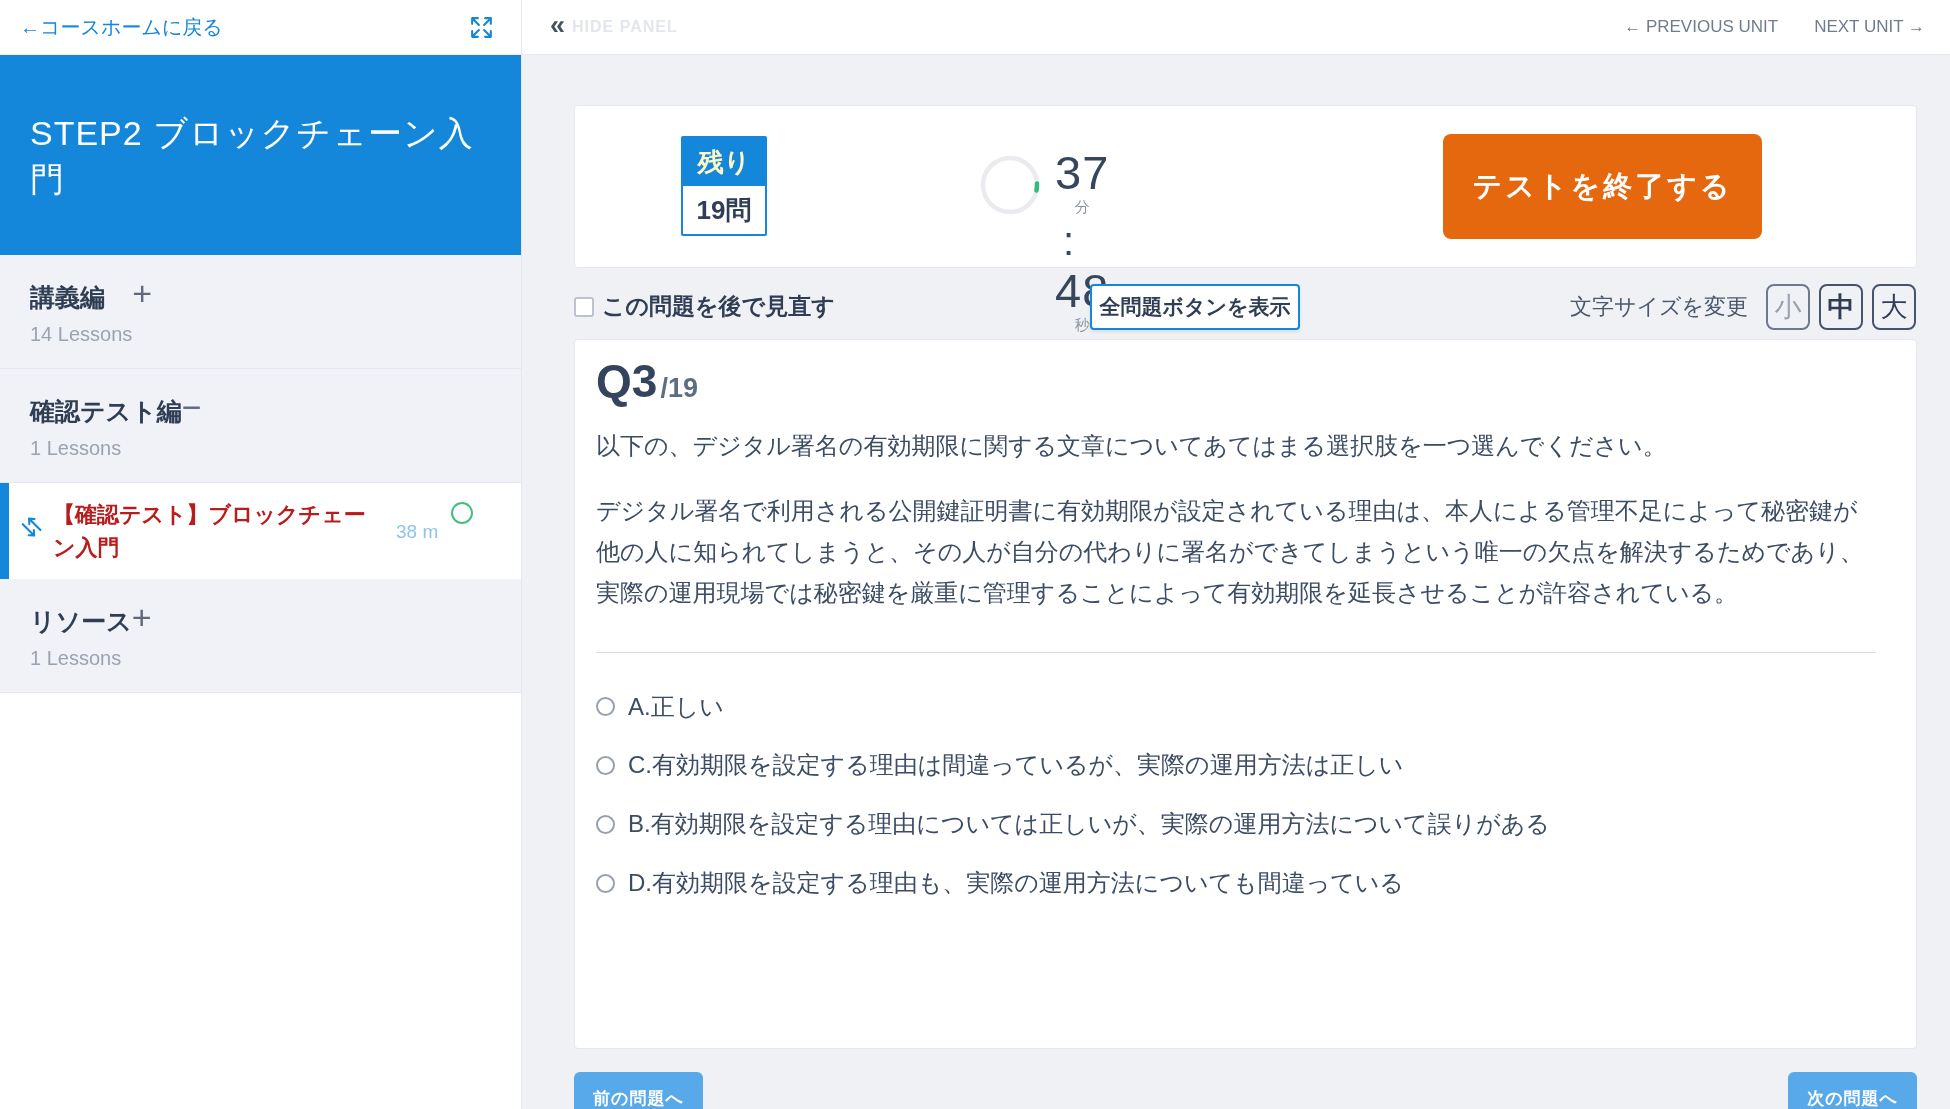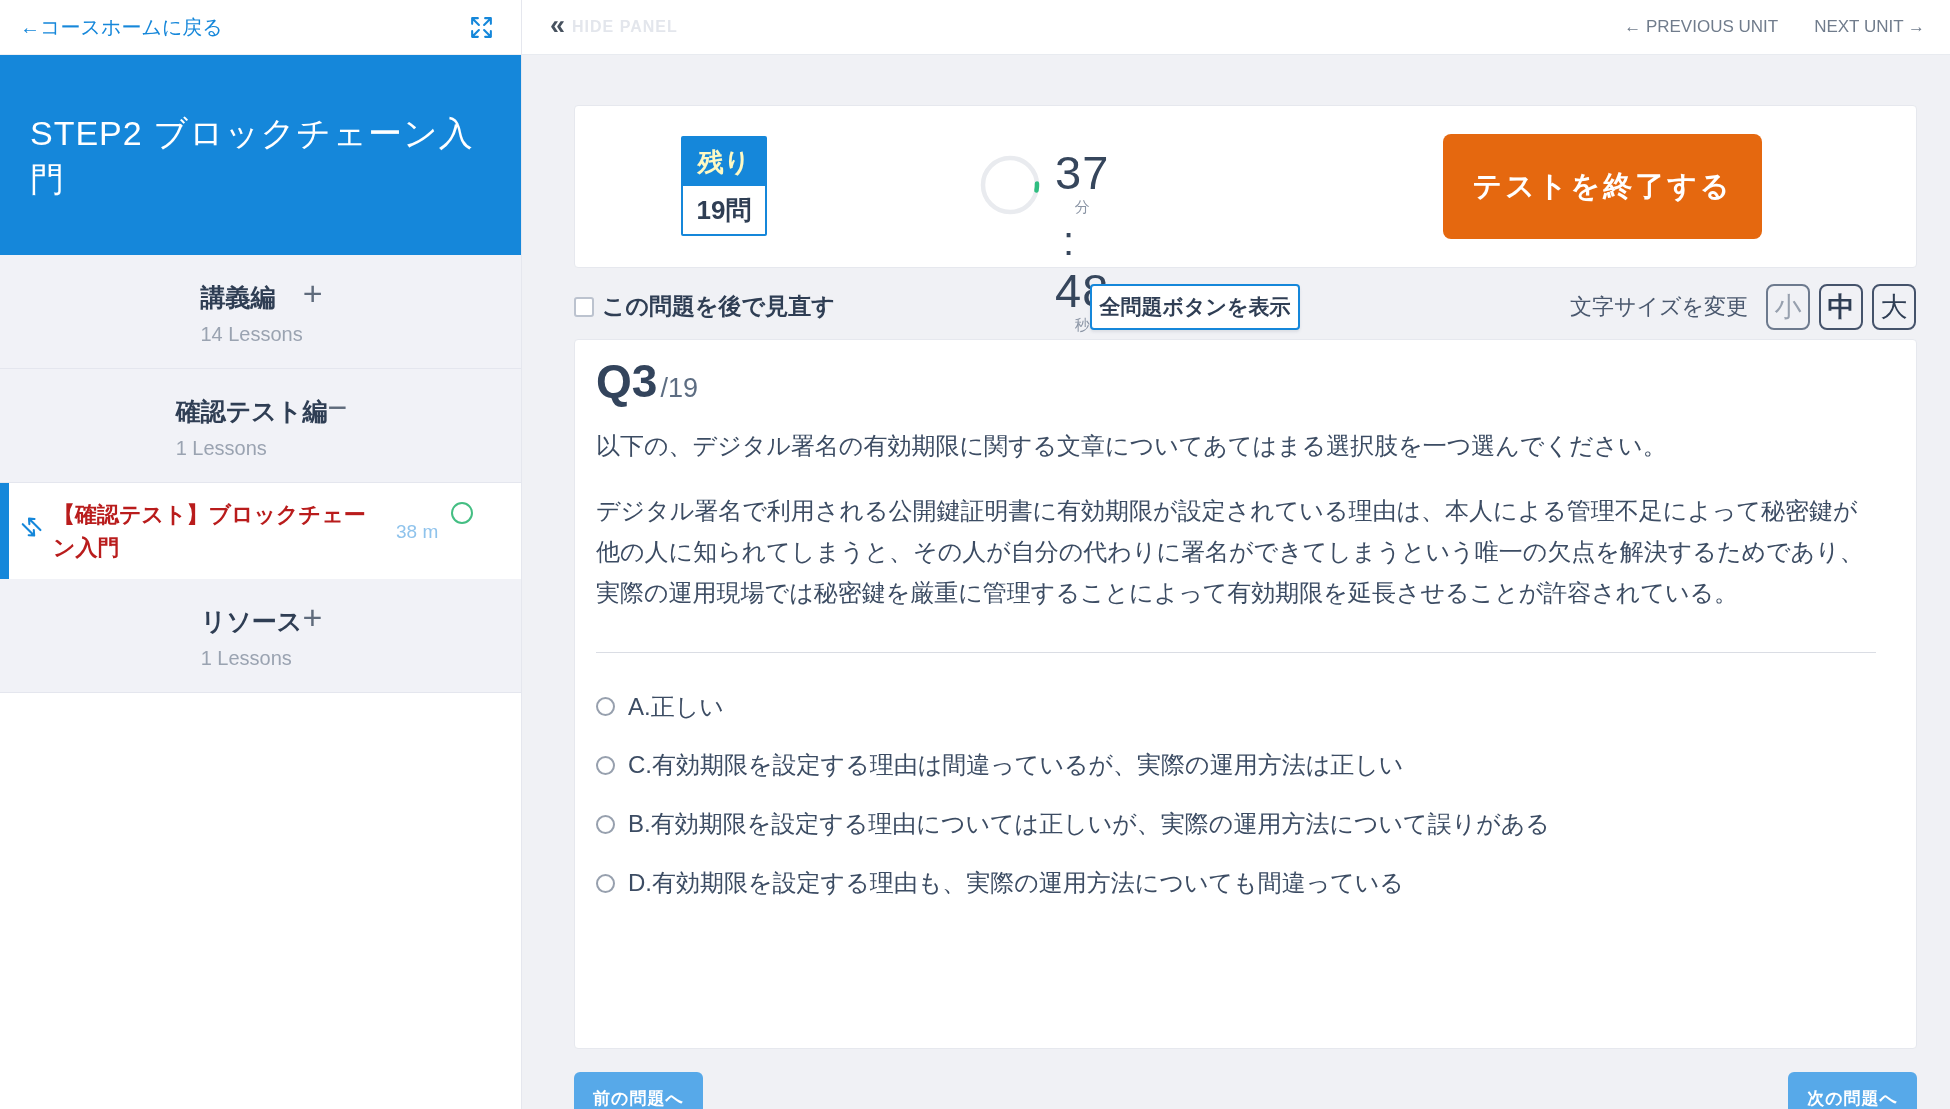--- a/index.html
+++ b/index.html
@@ -11,21 +11,21 @@
   }
   .app { display:flex; width:1950px; height:1109px; }
 
   
   .sidebar { flex:0 0 522px; width:522px; background:#fff; border-right:1px solid #e5e7ee; display:flex; flex-direction:column; }
   .sidebar-topbar { height:55px; flex:0 0 55px; display:flex; align-items:center; justify-content:space-between; padding:0 26px 0 20px; border-bottom:1px solid #eef0f4; background:#fff; }
   .back-link { color:#1587da; font-size:20px; text-decoration:none; cursor:pointer; white-space:nowrap; }
   .expand-icon { display:flex; cursor:pointer; }
   .course-header { height:200px; flex:0 0 200px; background:#1587da; padding:55px 40px 0 30px; }
   .course-title { margin:0; color:#ffffff; font-size:34px; font-weight:400; line-height:46px; letter-spacing:1px; }
-  .section { background:#f1f2f7; padding:26px 28px 22px 30px; border-bottom:1px solid #e4e6ee; display:flex; justify-content:center; align-items:flex-start; }
+  .section { background:#f1f2f7; padding:26px 28px 22px 30px; border-bottom:1px solid #e4e6ee; display:flex; justify-content:flex-start; align-items:flex-start; }
   .sec-title { color:#2f3e54; font-size:25px; font-weight:700; }
   .sec-sub { color:#9aa3b1; font-size:20px; margin-top:9px; }
   .sec-toggle { color:#5f6b7c; font-size:34px; font-weight:200; line-height:24px; cursor:pointer; }
   .active-lesson { background:#ffffff; border-left:9px solid #1587da; padding:15px 22px 15px 13px; display:flex; align-items:flex-start; gap:9px; cursor:pointer; }
   .lesson-icon { margin-top:16px; transform:rotate(-45deg); flex:0 0 auto; }
   .lesson-title { color:#b91c1c; font-size:22px; font-weight:600; line-height:33px; width:334px; }
   .lesson-duration { color:#8fc3ec; font-size:19px; margin-top:23px; white-space:nowrap; }
   .lesson-status { width:22px; height:22px; border:2px solid #44be83; border-radius:50%; margin-top:4px; margin-left:4px; flex:0 0 auto; background:#fff; }
   .sidebar-fill { flex:1; background:#ffffff; }
 
@@ -62,21 +62,21 @@
   .font-size { position:absolute; right:1px; top:0; display:flex; align-items:center; gap:9px; }
   .fs-label { color:#4a586e; font-size:22px; margin-right:9px; }
   .fs-btn { width:44px; height:46px; background:transparent; border:2px solid #45536b; border-radius:8px; font-size:27px; color:#2f3e54; cursor:pointer; font-family:inherit; padding:0; line-height:1; }
   .fs-small { color:#97a0ae; border-color:#6d7a8e; font-weight:300; }
   .fs-med { font-weight:700; }
 
   
   .question-card { margin-top:8px; height:710px; background:#fff; border:1px solid #e6e8ee; border-radius:4px; padding:16px 40px 0 21px; overflow:hidden; }
   .q-head { display:flex; align-items:baseline; }
   .q-num { color:#33445c; font-size:46px; font-weight:700; line-height:1.1; }
-  .q-total { color:#5d6d82; font-size:27px; margin-left:3px; }
+  .q-total { color:#5d6d82; font-size:27px; margin-left:3px;font-weight:bold; }
   .q-prompt { margin:22px 0 0; color:#3c4c63; font-size:24px; line-height:34px; }
   .q-body { margin:27px 0 0; color:#3c4c63; font-size:24px; line-height:41px; }
   .q-divider { margin:39px 0 0; border:none; border-top:1px solid #dadde4; }
   .options { margin-top:40px; }
   .option { display:flex; align-items:center; gap:13px; margin-bottom:30px; cursor:pointer; }
   .radio { width:19px; height:19px; border:2px solid #97a0ae; border-radius:50%; background:#fff; flex:0 0 auto; }
   .option-label { color:#3c4c63; font-size:24px; line-height:1.2; }
 
   
   .footer-nav { display:flex; justify-content:space-between; margin-top:23px; }

